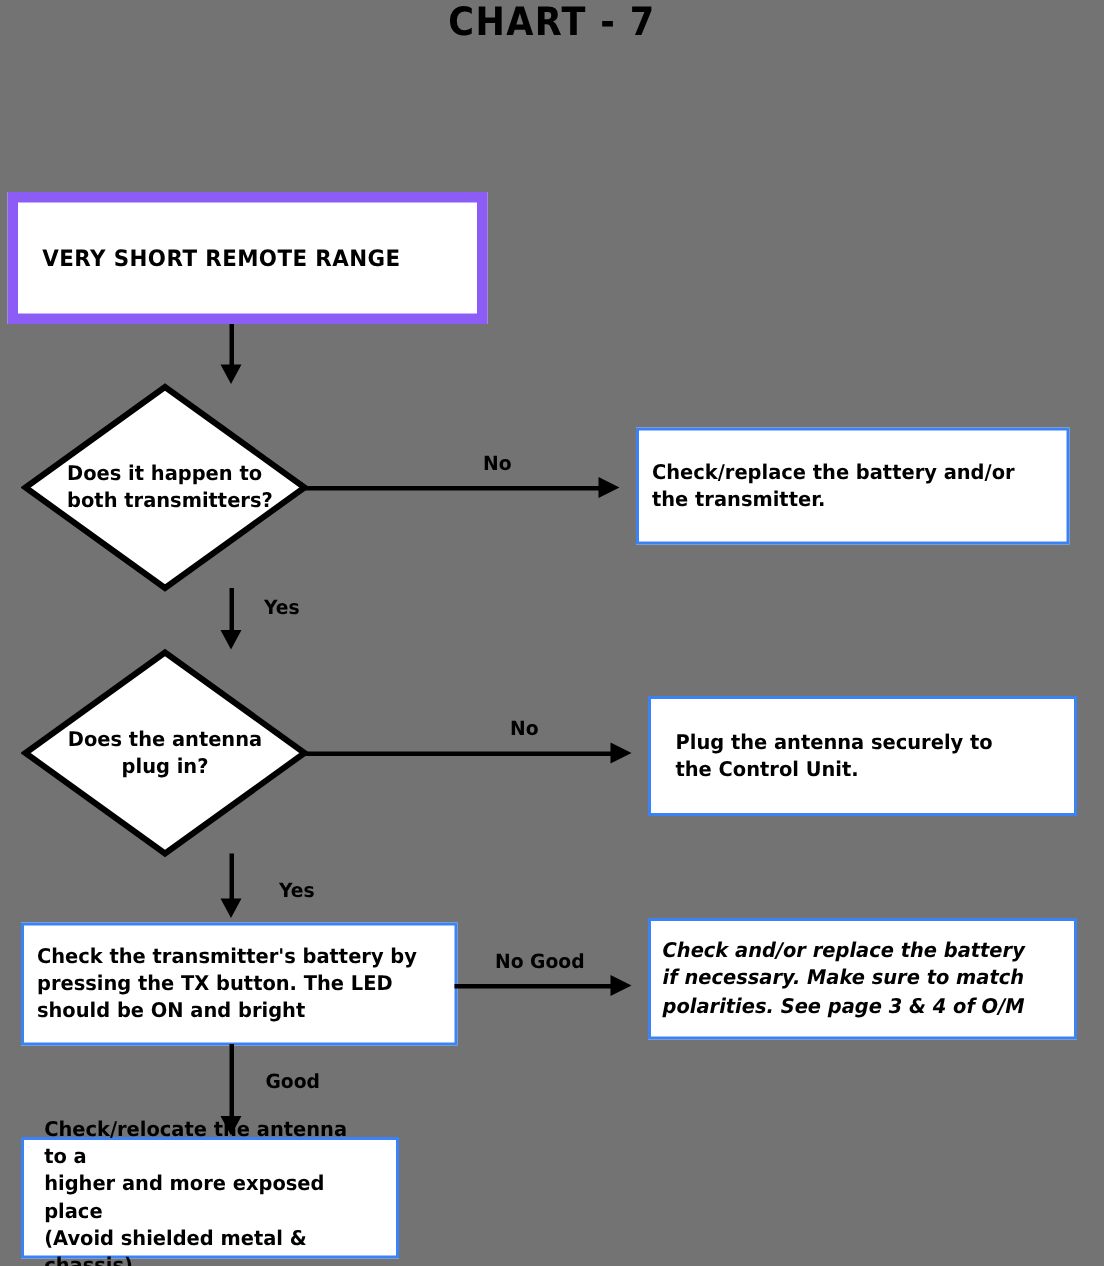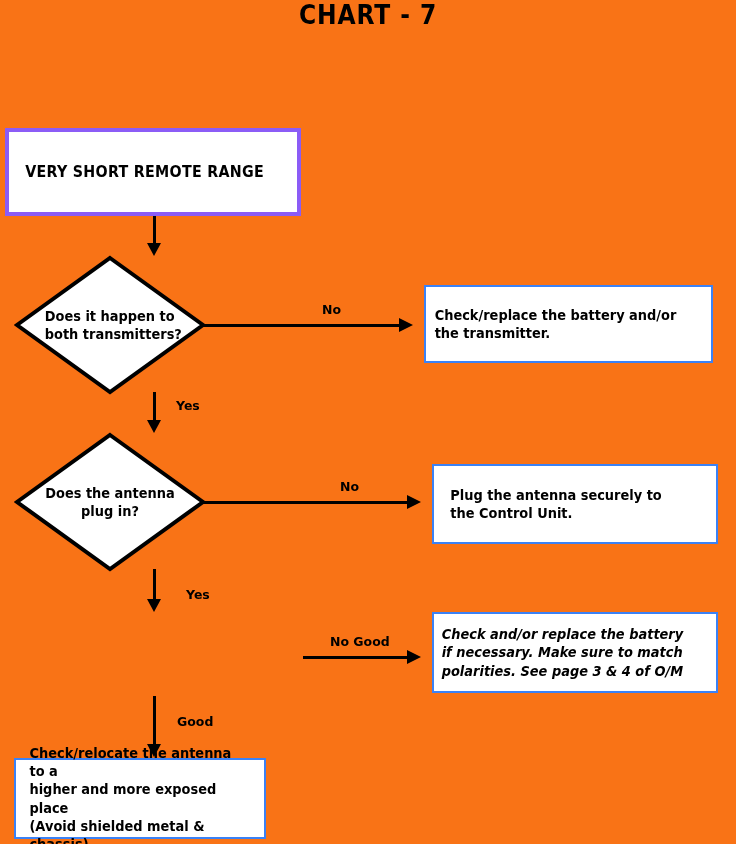--- a/index.html
+++ b/index.html
@@ -4,21 +4,21 @@
 <style>
   html, body {
     margin: 0;
     padding: 0;
     background: #ffffff;
   }
   #page {
     position: relative;
     width: 736px;
     height: 844px;
-    background: #f97316;
+    background: #737373;
     font-family: "DejaVu Sans", "Liberation Sans", sans-serif;
     overflow: hidden;
   }
   #chart-title {
     position: absolute;
     left: 0;
     top: 0;
     width: 736px;
     text-align: center;
     font-size: 26px;
@@ -47,23 +47,23 @@
     white-space: pre-line;
     padding: 0 6px;
     transform: scaleX(0.96);
     transform-origin: left center;
   }
 
   
   #start-node {
     left: 5px;
     top: 128px;
-    width: 296px;
+    width: 320px;
     height: 88px;
-    border: 4px solid #8b5cf6;
+    border: 7px solid #8b5cf6;
     align-items: center;
   }
   #start-node .txt {
     font-size: 15px;
     letter-spacing: 0.3px;
     padding-left: 17px;
     transform: scaleX(0.95);
   }
 
   
@@ -194,20 +194,25 @@
 
   <div class="node-box" id="no-box-2">
     <span class="txt">Plug the antenna securely to
 the Control Unit.</span>
   </div>
 
   <div class="conn conn-v" style="left:153px; top:569px; height:34px;"></div>
   <div class="arrow-down" style="left:147px; top:599px;"></div>
   <div class="edge-label" style="left:186px; top:587px;">Yes</div>
 
+  <div class="node-box" id="process-box">
+    <span class="txt">Check the transmitter's battery by
+pressing the TX button. The LED
+should be ON and bright</span>
+  </div>
 
   <div class="conn conn-h" style="left:303px; top:656px; width:108px;"></div>
   <div class="arrow-right" style="left:407px; top:650px;"></div>
   <div class="edge-label" style="left:330px; top:634px;">No Good</div>
 
   <div class="node-box" id="no-good-box">
     <span class="txt">Check and/or replace the battery
 if necessary. Make sure to match
 polarities.  See page 3 &amp; 4 of O/M</span>
   </div>

